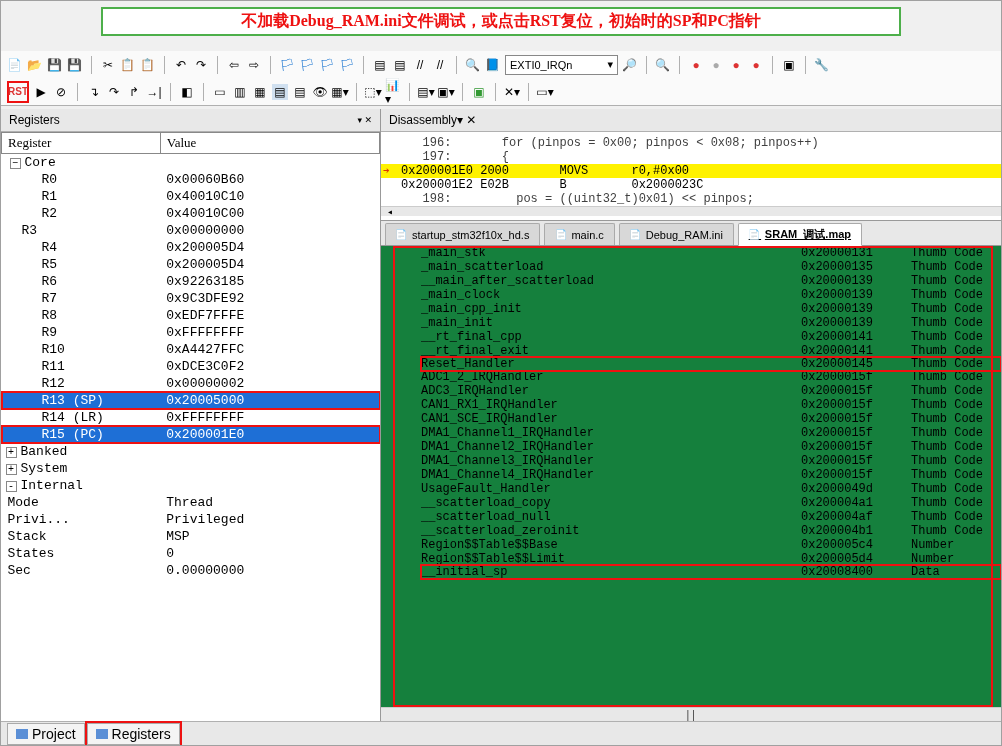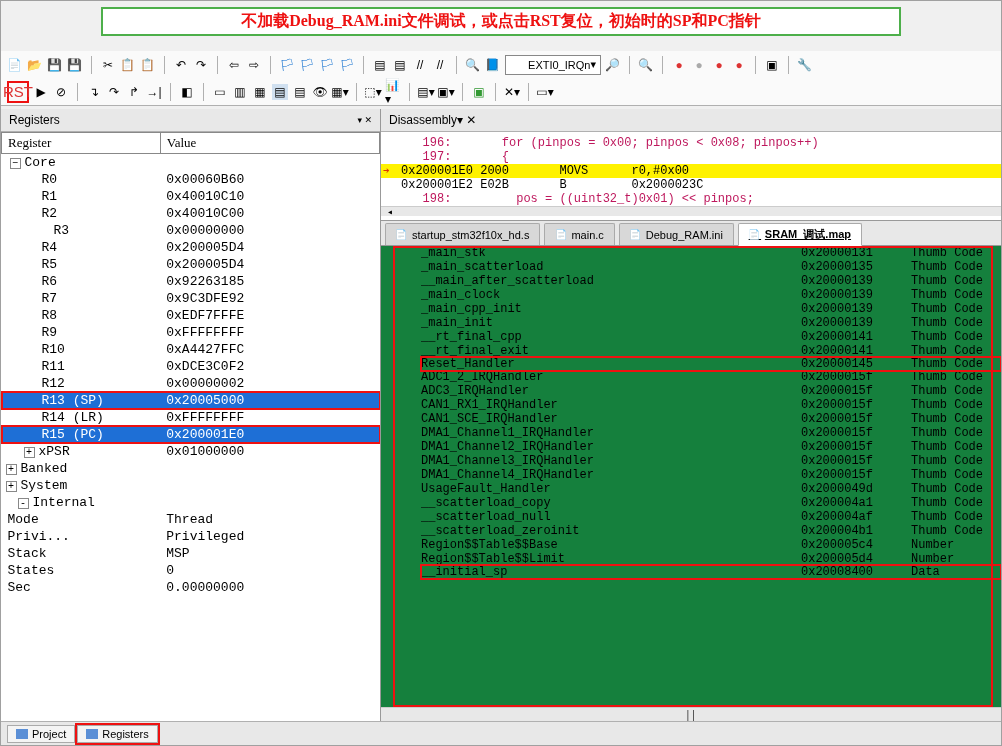--- a/index.html
+++ b/index.html
@@ -3,55 +3,55 @@
 <meta charset="utf-8">
 <style>
 *{box-sizing:border-box;margin:0;padding:0}
 body{font-family:"Segoe UI","Microsoft YaHei",Arial,sans-serif;font-size:12px;background:#f0f0f0;width:1002px;height:746px;overflow:hidden;position:relative;border:1px solid #a0a0a0}
 .banner{position:absolute;top:6px;left:100px;right:100px;border:2px solid #4daf4a;padding:2px 10px;text-align:center;background:#fff}
 .banner span{color:#e11;font-weight:bold;font-size:16px;font-family:"SimSun","Microsoft YaHei"}
 .toolbar-area{position:absolute;top:50px;left:0;right:0;height:55px;background:#fafafa;border-bottom:1px solid #b0b0b0}
 .tb-row{display:flex;align-items:center;padding:2px 6px;height:27px;gap:4px}
 .tb-ico{width:16px;height:16px;display:inline-flex;align-items:center;justify-content:center;font-size:12px}
 .tb-sep{width:1px;height:18px;background:#b0b0b0;margin:0 4px}
-.tb-combo{width:96px;height:20px;border:1px solid #888;background:#fff;font-size:11px;padding:0 4px;display:flex;align-items:center;justify-content:flex-end}
+.tb-combo{width:113px;height:20px;border:1px solid #888;background:#fff;font-size:11px;padding:0 4px;display:flex;align-items:center;justify-content:space-between}
 .rst-box{border:2px solid #e11;padding:1px;display:inline-flex}
 .panel-row{position:absolute;top:108px;left:0;right:0;bottom:24px;display:flex}
 .reg-panel{width:380px;display:flex;flex-direction:column;border-right:1px solid #999}
 .reg-head{background:#e8e8e8;border-bottom:1px solid #b0b0b0;padding:4px 8px;display:flex;align-items:center;justify-content:space-between}
 .reg-head .dd{font-size:9px}
 .reg-table{flex:1;overflow:hidden;background:#fff}
 .reg-table table{border-collapse:collapse;width:100%;font-family:"SimSun","Courier New",monospace;font-size:13px}
 .reg-table th{text-align:left;border:1px solid #888;background:#fff;padding:2px 6px;font-weight:normal;font-family:Liberation Serif, serif;font-size:13px}
 .reg-table td{padding:1px 6px;white-space:pre}
 .tree-exp{display:inline-block;width:11px;height:11px;border:1px solid #888;text-align:center;line-height:9px;font-size:10px;margin-right:4px;background:#fff}
 .reg-indent2{padding-left:48px}
 .sel-row td{background:#1e6fd6;color:#ffffff}
 .red-box{outline:2px solid #e11;outline-offset:-1px}
 .right-panel{flex:1;display:flex;flex-direction:column;min-width:0}
 .dis-head{background:#e8e8e8;border-bottom:1px solid #b0b0b0;padding:4px 8px;display:flex;align-items:center;}
 .disasm{background:#fff;font-family:"Courier New",monospace;font-size:12px;padding:4px 0;border-bottom:1px solid #999}
 .disasm .line{padding:0 20px;white-space:pre}
-.disasm .src{color:#be185d}
+.disasm .src{color:#404040}
 .disasm .curr{background:#fff200;display:block;position:relative}
 .disasm .curr::before{content:"➔";position:absolute;left:2px;color:#d30;font-size:11px}
 .disasm .scroll{height:10px;background:#e8e8e8;border-top:1px solid #ccc;display:flex;align-items:center;padding-left:6px;font-size:10px}
 .tabs{display:flex;background:#e8e8e8;border-bottom:1px solid #999;padding-top:2px}
 .tab{padding:3px 10px;margin-left:4px;background:#d8d8d8;border:1px solid #aaa;border-bottom:none;border-radius:2px 2px 0 0;font-size:11px;display:flex;align-items:center;gap:4px}
 .tab.active{background:#fff;border-bottom:1px solid #fff;margin-bottom:-1px;font-weight:bold;text-decoration:underline}
 .tab-icon{width:12px;height:12px;display:inline-flex;align-items:center;justify-content:center;font-size:10px}
 .map-body{flex:1;background:#15803d;font-family:"Courier New",monospace;font-size:12px;overflow:hidden;position:relative}
 .map-body .big-box{position:absolute;border:2px solid #e11;pointer-events:none}
 .map-table{padding-left:40px}
 .map-row{white-space:nowrap}
 .map-row .nm{display:inline-block;width:380px}
 .map-row .ad{display:inline-block;width:110px}
 .hl-red{outline:2px solid #e11;outline-offset:-1px;margin:-1px 0}
 .statusbar{position:absolute;bottom:0;left:0;right:0;height:24px;background:#e8e8e8;border-top:1px solid #b0b0b0;display:flex;align-items:center;padding:0 6px;gap:2px}
-.sb-tab{padding:2px 8px;border:1px solid #aaa;background:#f4f4f4;font-size:11px;display:inline-flex;align-items:center;gap:4px}
+.sb-tab{padding:2px 8px;border:1px solid #aaa;background:#f4f4f4;font-size:14px;display:inline-flex;align-items:center;gap:4px}
 .sb-tab.hl{outline:2px solid #e11}
 .sb-ico{width:12px;height:10px;background:#5b8fd6;display:inline-block}
 .scroll-h{height:14px;background:#e8e8e8;border-top:1px solid #ccc;display:flex;align-items:center;justify-content:center;font-size:9px}
 </style>
 </head>
 <body>
 
 <div class="banner">
   <span>不加载Debug_RAM.ini文件调试，或点击RST复位，初始时的SP和PC指针</span>
 </div>
@@ -97,21 +97,21 @@
     <span class="tb-ico" style="color:#aaa">●</span>
     <span class="tb-ico" style="color:#d33">●</span>
     <span class="tb-ico" style="color:#d33">●</span>
     <span class="tb-sep"></span>
     <span class="tb-ico">▣</span>
     <span class="tb-sep"></span>
     <span class="tb-ico">🔧</span>
   </div>
   <div class="tb-row">
     <span class="rst-box">
-      <span class="tb-ico" style="color:#d33;font-size:15px;font-weight:normal">RST</span>
+      <span class="tb-ico" style="color:#d33;font-size:10px;font-weight:bold">RST</span>
     </span>
     <span class="tb-ico">▶</span>
     <span class="tb-ico">⊘</span>
     <span class="tb-sep"></span>
     <span class="tb-ico">↴</span>
     <span class="tb-ico">↷</span>
     <span class="tb-ico">↱</span>
     <span class="tb-ico">→|</span>
     <span class="tb-sep"></span>
     <span class="tb-ico">◧</span>
@@ -162,21 +162,21 @@
             </tr>
             <tr>
               <td style="padding-left:40px">R1</td>
               <td>0x40010C10</td>
             </tr>
             <tr>
               <td style="padding-left:40px">R2</td>
               <td>0x40010C00</td>
             </tr>
             <tr>
-              <td style="padding-left:52px">R3</td>
+              <td style="padding-left:20px">R3</td>
               <td>0x00000000</td>
             </tr>
             <tr>
               <td style="padding-left:40px">R4</td>
               <td>0x200005D4</td>
             </tr>
             <tr>
               <td style="padding-left:40px">R5</td>
               <td>0x200005D4</td>
             </tr>
@@ -213,34 +213,30 @@
               <td>0x20005000</td>
             </tr>
             <tr>
               <td style="padding-left:40px">R14 (LR)</td>
               <td>0xFFFFFFFF</td>
             </tr>
             <tr class="sel-row red-box">
               <td style="padding-left:40px">R15 (PC)</td>
               <td>0x200001E0</td>
             </tr>
-            <tr>
-              <td style="padding-left:22px"><span class="tree-exp">+</span>xPSR</td>
-              <td>0x01000000</td>
-            </tr>
           </tbody>
         <tbody id="groups">
             <tr>
               <td colspan="2" style="padding-left:4px"><span class="tree-exp">+</span>Banked</td>
             </tr>
             <tr>
               <td colspan="2" style="padding-left:4px"><span class="tree-exp">+</span>System</td>
             </tr>
             <tr>
-              <td colspan="2" style="padding-left:16px"><span class="tree-exp">-</span>Internal</td>
+              <td colspan="2" style="padding-left:4px"><span class="tree-exp">-</span>Internal</td>
             </tr>
           </tbody>
         <tbody id="internal">
             <tr>
               <td class="reg-indent2">Mode</td>
               <td>Thread</td>
             </tr>
             <tr>
               <td class="reg-indent2">Privi...</td>
               <td>Privileged</td>

